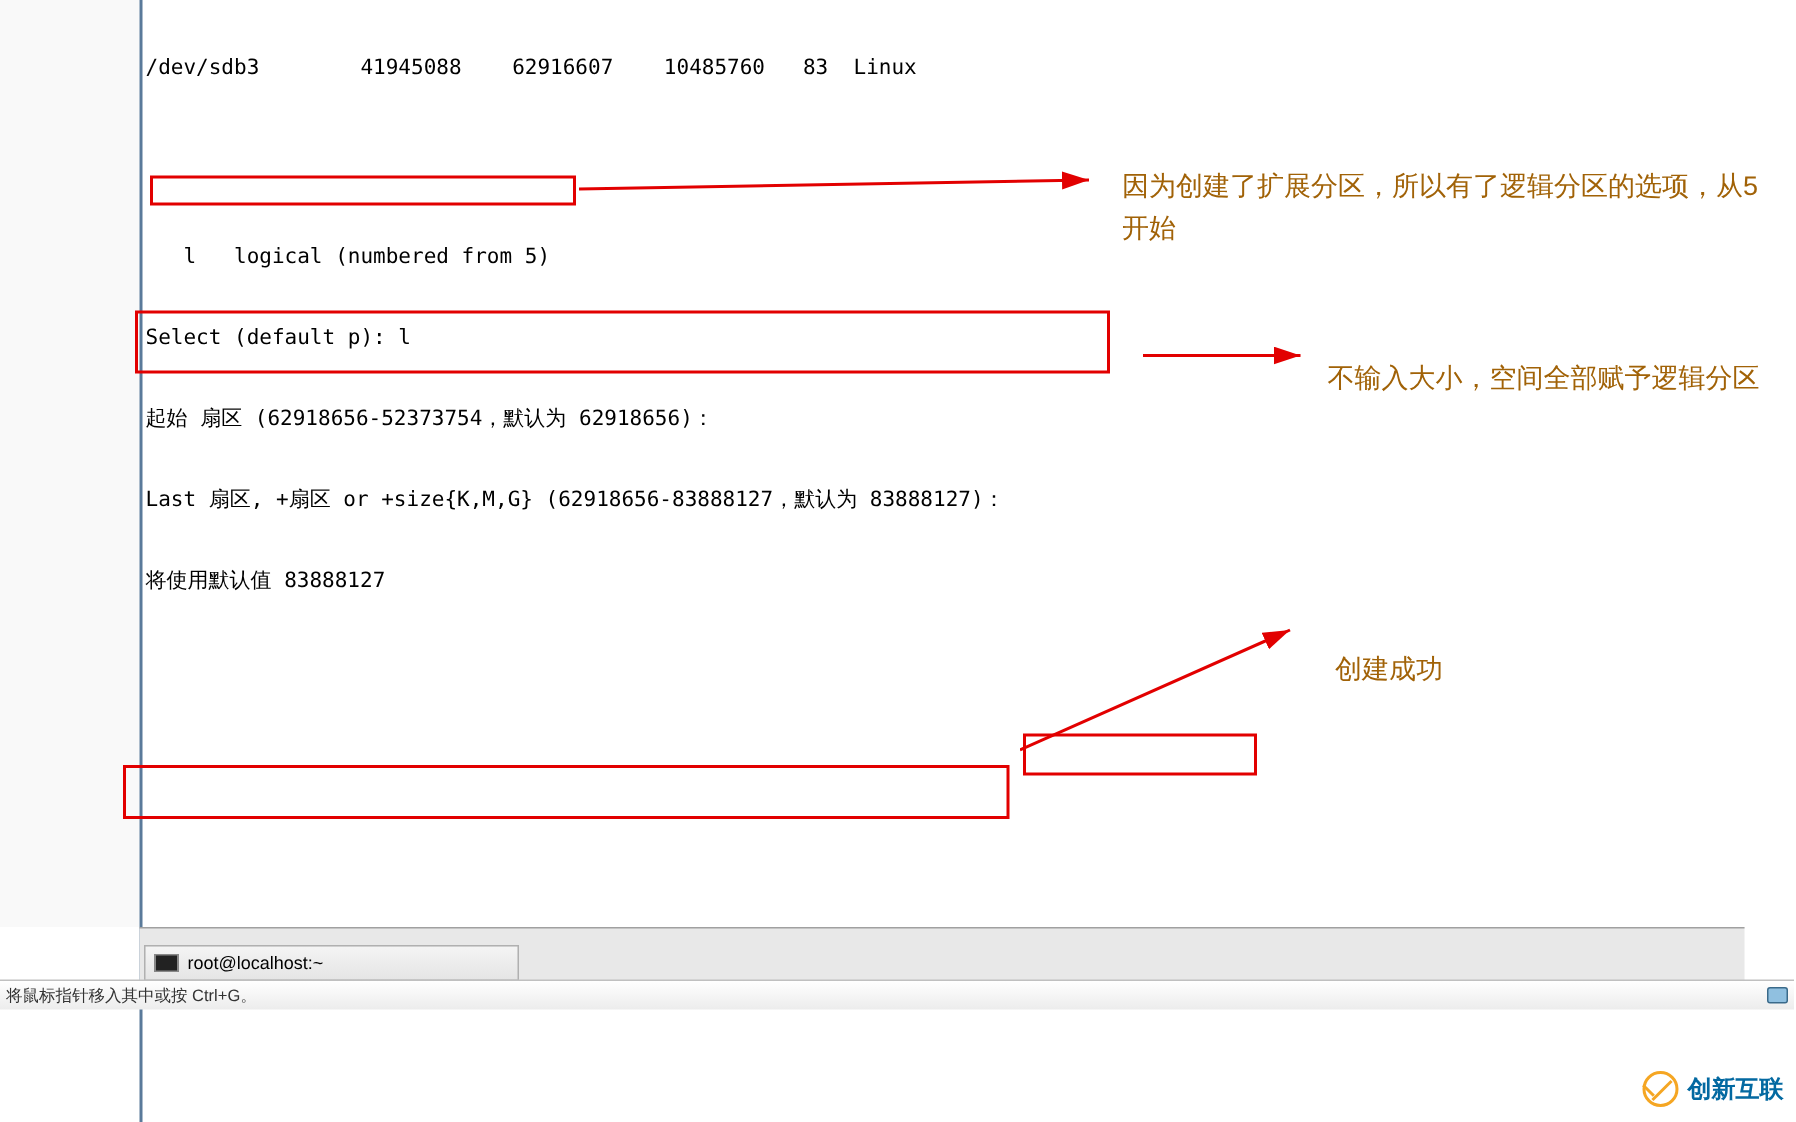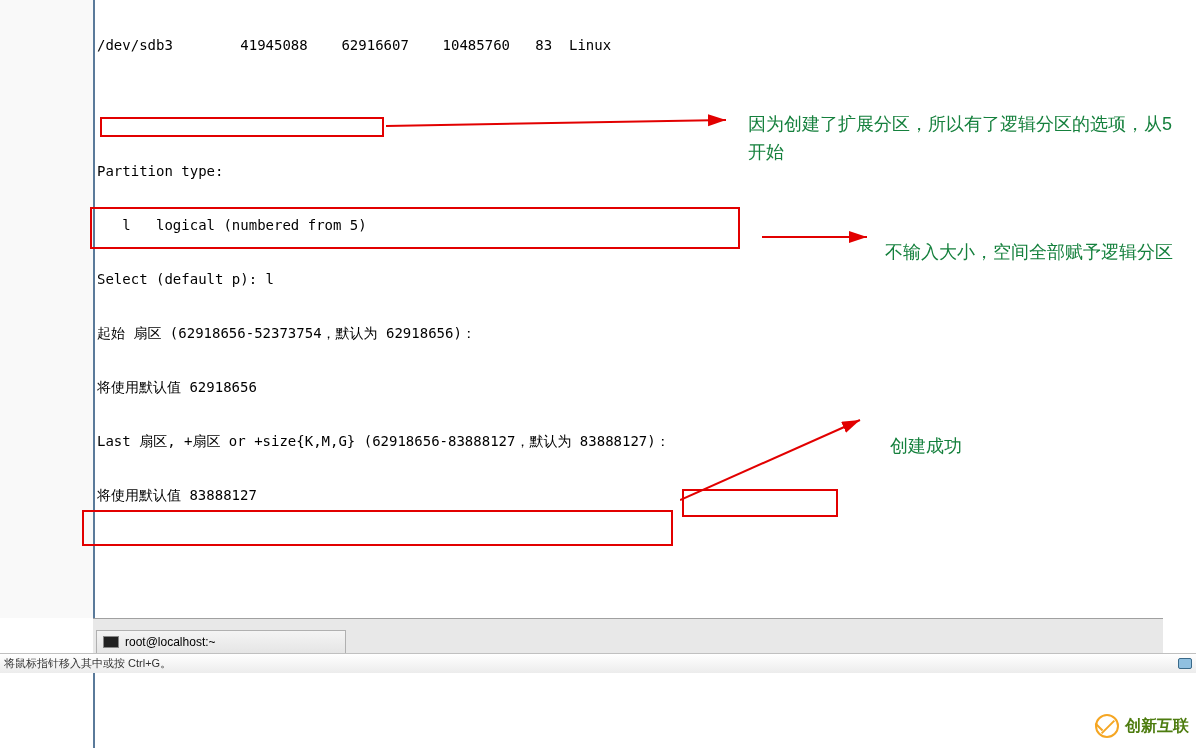--- a/index.html
+++ b/index.html
@@ -28,21 +28,21 @@
       line-height: 18px;
       padding-left: 2px;
     }
     .red-box {
       position: absolute;
       border: 2px solid #e20000;
       pointer-events: none;
     }
     .annotation {
       position: absolute;
-      color: #15803d;
+      color: #a16207;
       font-family: "Microsoft YaHei", "SimSun", sans-serif;
       font-size: 18px;
       line-height: 28px;
     }
     .arrow {
       position: absolute;
       pointer-events: none;
     }
     .taskbar {
       position: absolute;
@@ -101,21 +101,21 @@
     }
     .watermark {
       position: absolute;
       right: 8px;
       bottom: 10px;
       display: flex;
       align-items: center;
       gap: 6px;
       font-family: "Microsoft YaHei", sans-serif;
       font-size: 16px;
-      color: #4d7c0f;
+      color: #0369a1;
       font-weight: bold;
       margin-left: 26px;
     }
     .watermark .logo {
       width: 24px;
       height: 24px;
       border-radius: 50%;
       border: 2px solid #f5a623;
       position: relative;
       background: #fff;
@@ -151,25 +151,23 @@
   </style>
 </head>
 <body>
 
 <div class="leftgutter"></div>
 
 <div class="terminal">
   <div>/dev/sdb3        41945088    62916607    10485760   83  Linux</div>
   <div></div>
   <div></div>
-  <div>Partition type:</div>
   <div>   l   logical (numbered from 5)</div>
   <div>Select (default p): l</div>
   <div>起始 扇区 (62918656-52373754，默认为 62918656)：</div>
-  <div>将使用默认值 62918656</div>
   <div>Last 扇区, +扇区 or +size{K,M,G} (62918656-83888127，默认为 83888127)：</div>
   <div>将使用默认值 83888127</div>
   
   <div></div>
   
   <div></div>
   
   
   
   

